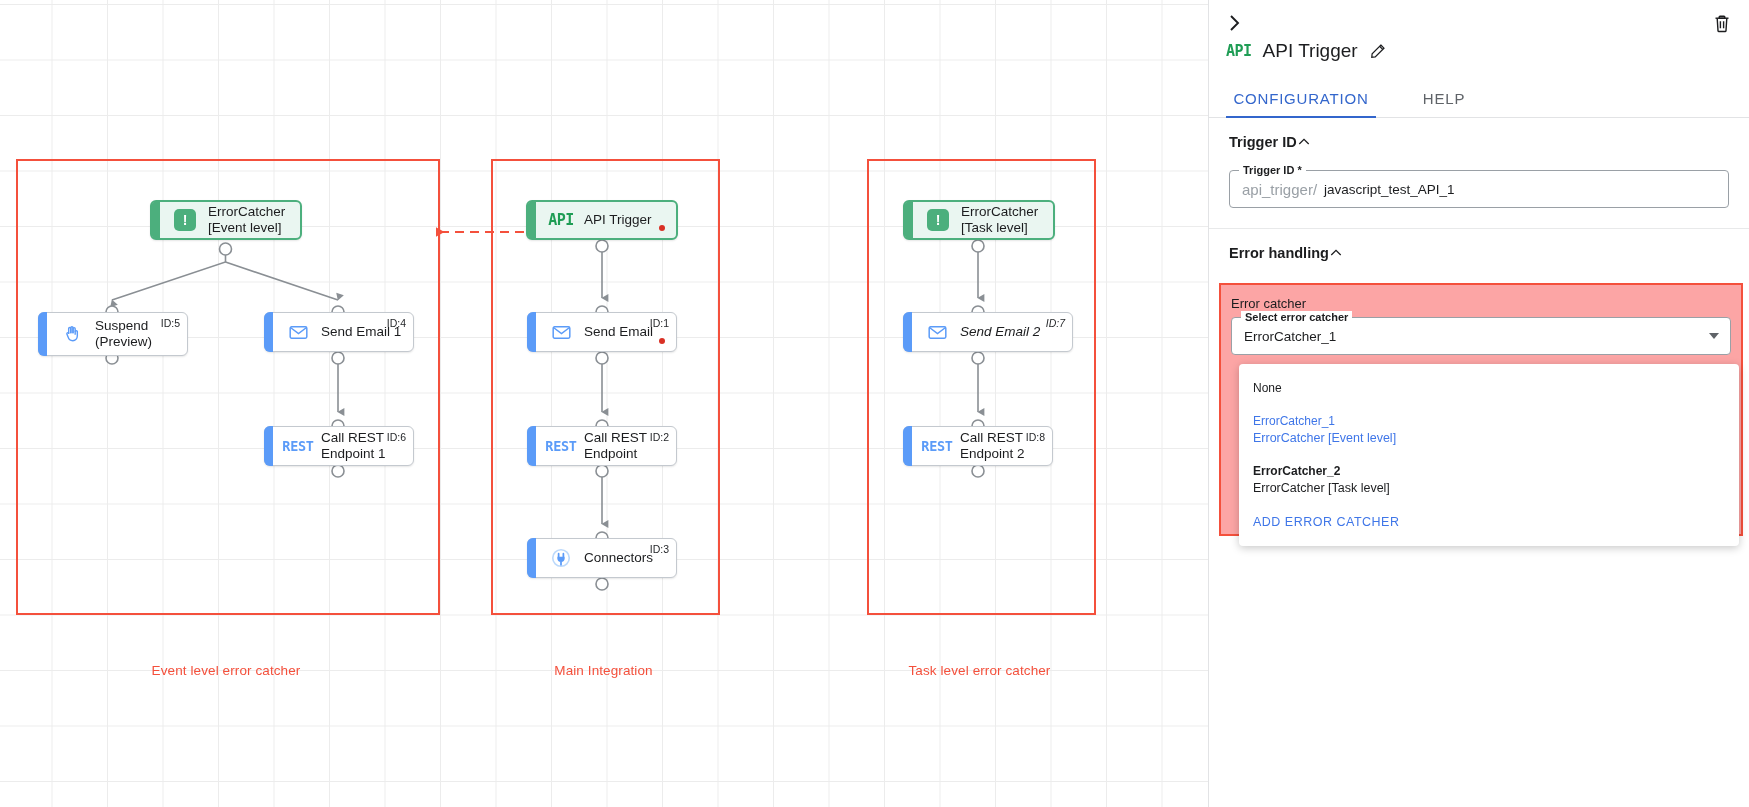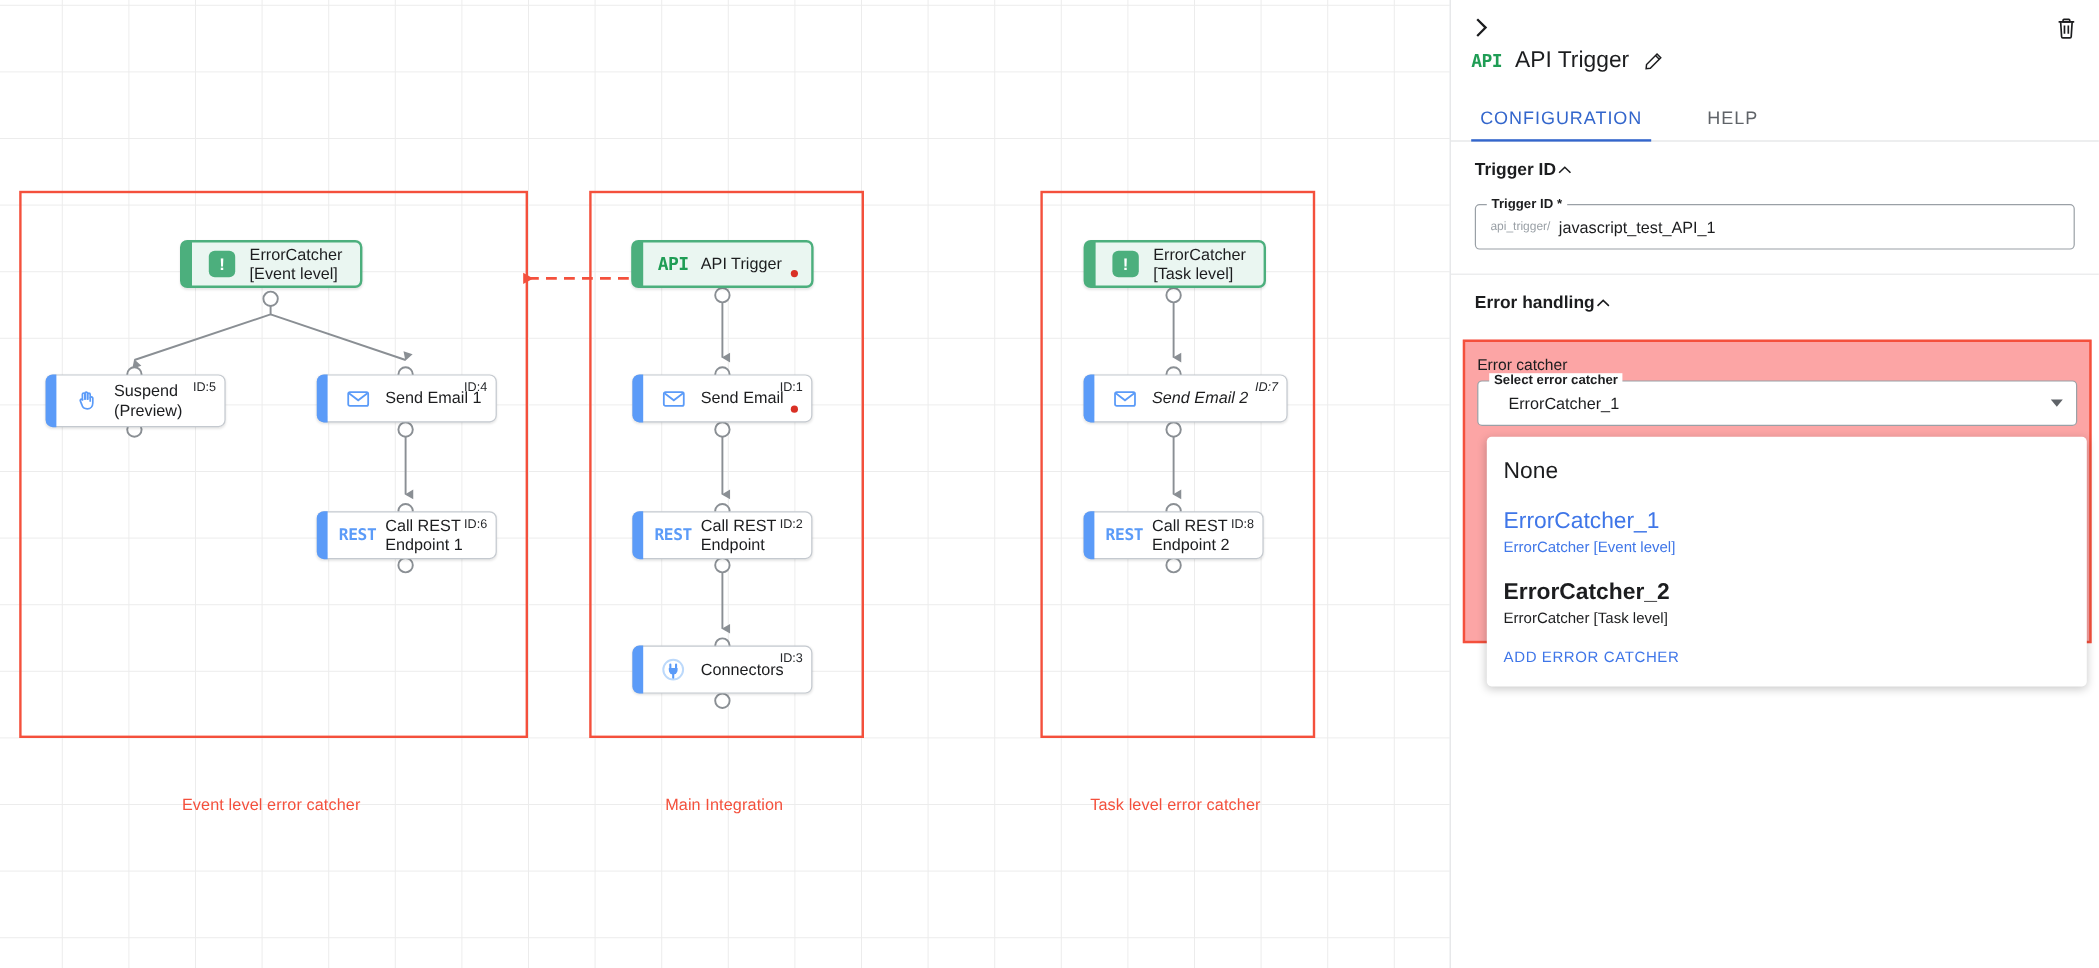--- a/index.html
+++ b/index.html
@@ -111,45 +111,45 @@
 
   .field{
     position:relative;margin:6px 20px 20px 20px;height:38px;
     border:1px solid #9aa0a6;border-radius:4px;box-sizing:border-box;
     display:flex;align-items:center;padding:0 12px;background:#fff;
   }
   .field-legend{
     position:absolute;left:9px;top:-7px;background:#fff;padding:0 4px;
     font-size:11px;font-weight:bold;color:#1c1d1f;
   }
-  .prefix{font-size:10px;color:#9aa0a6;}
+  .prefix{font-size:15px;color:#9aa0a6;}
   .val{font-size:13.5px;color:#1c1d1f;}
 
   
   .err-outline{
     position:absolute;left:10px;top:54px;right:6px;height:253px;
     border:2.5px solid #f4503c;box-sizing:border-box;background:#fca5a5;
   }
   .err-label{position:absolute;left:10px;top:11px;font-size:13px;color:#1c1d1f;}
   .select-box{
     position:absolute;left:10px;top:32px;right:10px;height:38px;
     border:1px solid #9aa0a6;border-radius:4px;box-sizing:border-box;
-    display:flex;align-items:center;padding:0 25px;cursor:pointer;background:#fff;
+    display:flex;align-items:center;padding:0 12px;cursor:pointer;background:#fff;
   }
   .select-box .caret{
     position:absolute;right:11px;top:50%;transform:translateY(-50%);
     width:0;height:0;border-left:5px solid transparent;border-right:5px solid transparent;
     border-top:6px solid #5f6368;
   }
   .menu{
     position:absolute;left:18px;top:79px;right:2px;background:#fff;
     box-shadow:0 2px 8px rgba(0,0,0,.22);border-radius:4px;padding:8px 0;
   }
   .menu-item{padding:9px 14px;cursor:pointer;}
-  .mi-main{font-size:19px;color:#1c1d1f;line-height:1.25;}
+  .mi-main{font-size:12px;color:#1c1d1f;line-height:1.25;}
   .mi-main.sel{color:#3f76e8;}
   .mi-sub{font-size:12.5px;color:#1c1d1f;line-height:1.3;margin-top:1px;}
   .mi-sub.sel{color:#3f76e8;}
   .mi-bold{font-weight:bold;}
   .menu-action{padding:9px 14px;font-size:12.5px;color:#3f76e8;letter-spacing:.5px;cursor:pointer;}
 </style>
 </head>
 <body>
 
 <div id="root">

